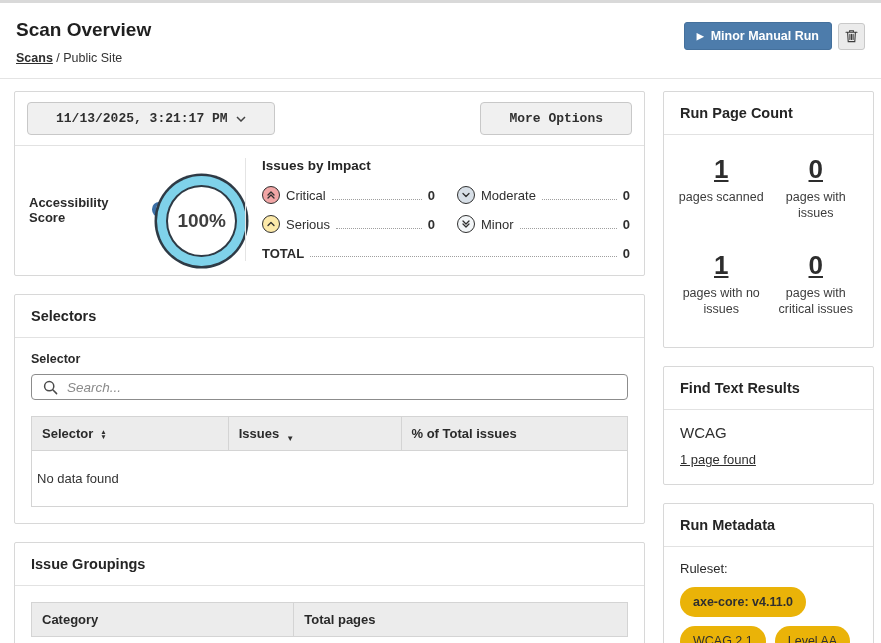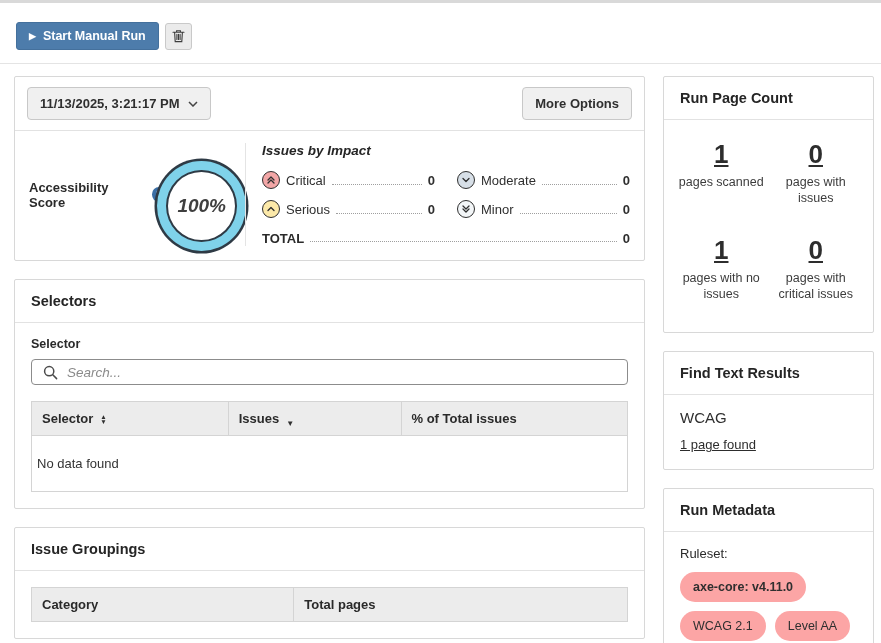--- a/index.html
+++ b/index.html
@@ -27,34 +27,34 @@
   .right-col { width:211px; flex:none; }
 
   .card { background:#fff; border:1px solid #d8d8d8; border-radius:2px; margin-bottom:18px; }
   .card-header { padding:12px 16px; border-bottom:1px solid #e2e2e2; }
   .card-title { font-size:14.5px; font-weight:bold; color:#252525;text-align:right; }
 
   
   .run-card-header { display:flex; justify-content:space-between; align-items:center; padding:10px 12px;
     border-bottom:1px solid #e2e2e2; }
   .btn-secondary { display:flex; align-items:center; gap:8px; background:#f0f0f0; border:1px solid #c8c8c8;
-    border-radius:4px; padding:8px 12px; font-size:13px; font-weight:bold; color:#2f2f2f; cursor:pointer;
-    font-family:Liberation Sans, sans-serif; }
+    border-radius:4px; padding:8px 28px; font-size:13px; font-weight:bold; color:#2f2f2f; cursor:pointer;
+    font-family:Liberation Mono, monospace; }
   .run-card-body { display:flex; padding:12px 14px 14px 14px; }
   .score-section { width:208px; flex:none; display:flex; align-items:center; }
   .score-label-row { display:flex; align-items:center; gap:6px; font-size:13px; font-weight:bold; color:#2a2a2a; }
   .help-icon { width:15px; height:15px; border-radius:50%; background:#3a6ea5; color:#fff; font-size:10px;
     font-weight:bold; display:flex; align-items:center; justify-content:center; cursor:pointer; }
   .gauge { margin-top:22px; width:72px; height:72px; border-radius:50%; border:2.5px solid #2e3a45;
     box-shadow:0 0 0 9px #7fd2ea, 0 0 0 11.5px #2e3a45; background:#fff;
     display:flex; align-items:center; justify-content:center; }
-  .gauge-value { font-size:19px; font-weight:bold; color:#3f3f3f;font-style:italic; }
+  .gauge-value { font-size:19px; font-weight:bold; color:#3f3f3f; }
 
   .issues-section { flex:1; border-left:1px solid #e4e4e4; padding-left:16px; margin-left:8px; }
-  .issues-title { font-size:13.5px; font-weight:bold; color:#252525;font-style:italic; }
+  .issues-title { font-size:13.5px; font-weight:bold; color:#252525; }
   .impact-grid { display:grid; grid-template-columns:1fr 1fr; column-gap:22px; row-gap:11px; margin-top:13px; }
   .impact-row { display:flex; align-items:center; font-size:13px; color:#2f2f2f; }
   .impact-icon { width:18px; height:18px; border-radius:50%; border:1.5px solid #2f2f2f; flex:none;
     display:flex; align-items:center; justify-content:center; margin-right:6px; }
   .impact-label { flex:none; }
   .leader { flex:1; margin:0 6px; border-bottom:1px dotted #9f9f9f; align-self:flex-end; margin-bottom:4px; }
   .impact-value { font-weight:bold; font-size:13px; }
   .total-row { display:flex; align-items:center; margin-top:13px; font-size:13px; }
   .total-label { font-weight:bold; color:#2a2a2a; }
   .needs-review-row { margin-top:11px; background:#e9eef4; padding:8px 10px; display:flex; align-items:center;
@@ -84,34 +84,40 @@
   .stats-grid { display:grid; grid-template-columns:1fr 1fr; row-gap:30px; padding:20px 10px 30px 10px; }
   .stat { display:flex; flex-direction:column; align-items:center; text-align:center; }
   .stat-number { font-size:26px; font-weight:bold; color:#2d2d2d; text-decoration:underline; cursor:pointer;
     line-height:1.1; }
   .stat-caption { margin-top:5px; font-size:12.5px; color:#3c3c3c; line-height:1.3; max-width:88px; }
 
   .ftr-term { font-size:15px; color:#2f2f2f; }
   .ftr-link { display:inline-block; margin-top:11px; font-size:13px; color:#2d2d2d; text-decoration:underline; cursor:pointer; }
 
   .pill-wrap { display:flex; flex-wrap:wrap; gap:9px; margin-top:11px; }
-  .pill { background:#fca5a5; border-radius:15px; padding:8px 13px; font-size:12.5px; color:#2f2f2f; }
+  .pill { background:#eab308; border-radius:15px; padding:8px 13px; font-size:12.5px; color:#2f2f2f; }
   .pill.bold { font-weight:bold; }
   .meta-label { font-size:13px; font-weight:normal; color:#2a2a2a; }
 </style>
 </head>
 <body>
 
 <div class="top-strip"></div>
 
 <div class="page-header">
+  <div>
+    <div class="page-title">Scan Overview</div>
+    <div class="breadcrumb">
+      <a class="crumb-link">Scans</a><span> / </span><span>Public Site</span>
+    </div>
+  </div>
   <div class="header-actions">
     <button class="btn-primary">
       <span class="play">▶</span>
-      <span>Start Manual Run</span>
+      <span>Minor Manual Run</span>
     </button>
     <button class="btn-icon">
       <svg width="13" height="14" viewBox="0 0 13 14">
         <path d="M1 3.2h11M4.6 3.2V1.8h3.8v1.4M2.6 3.2l.6 9.4h6.6l.6-9.4M4.9 5.4v5M6.5 5.4v5M8.1 5.4v5" stroke="#3c3c3c" stroke-width="1.1" fill="none" stroke-linecap="round"></path>
       </svg>
     </button>
   </div>
 </div>
 
 <hr class="page-divider">

